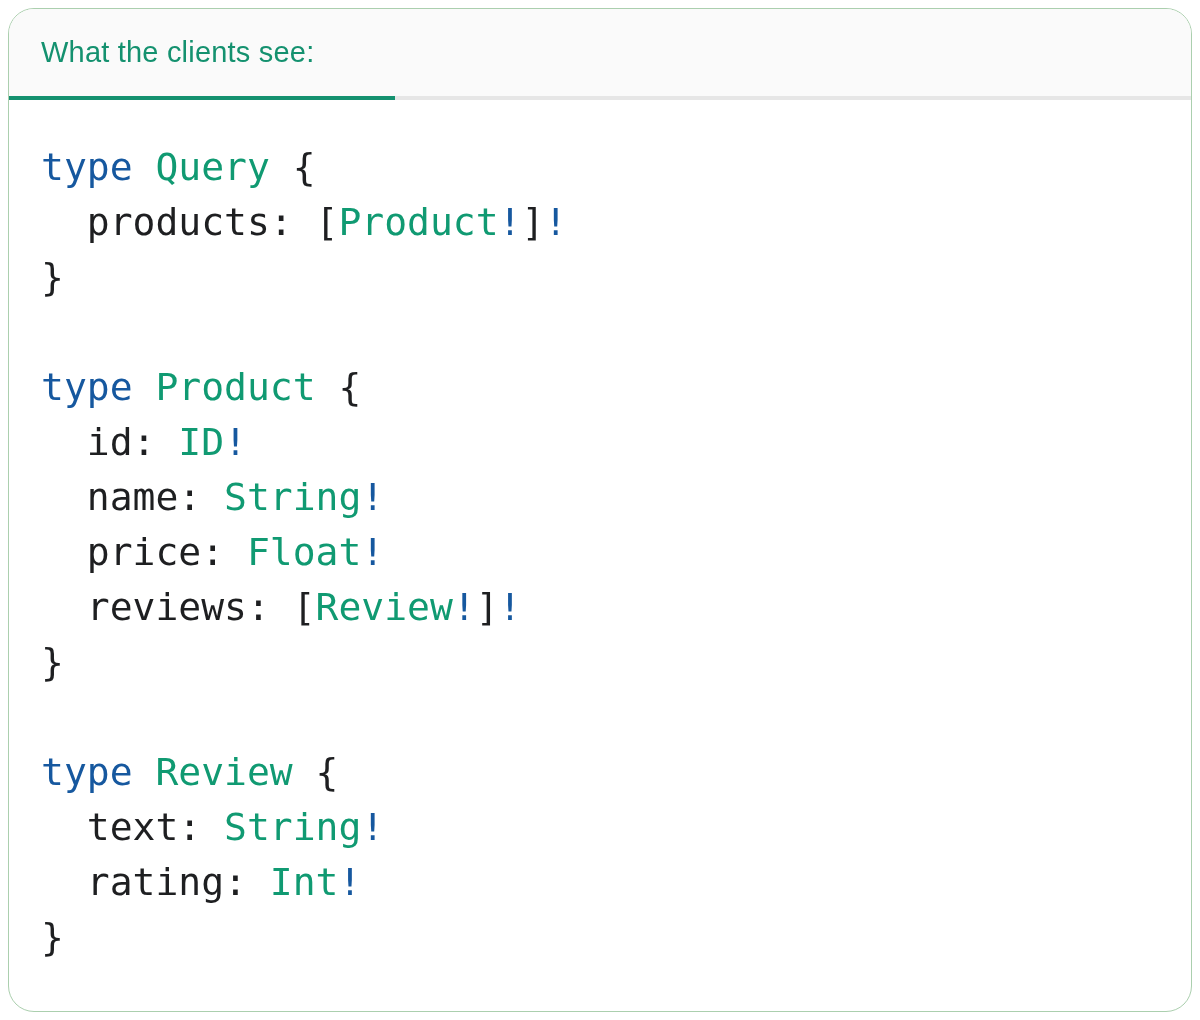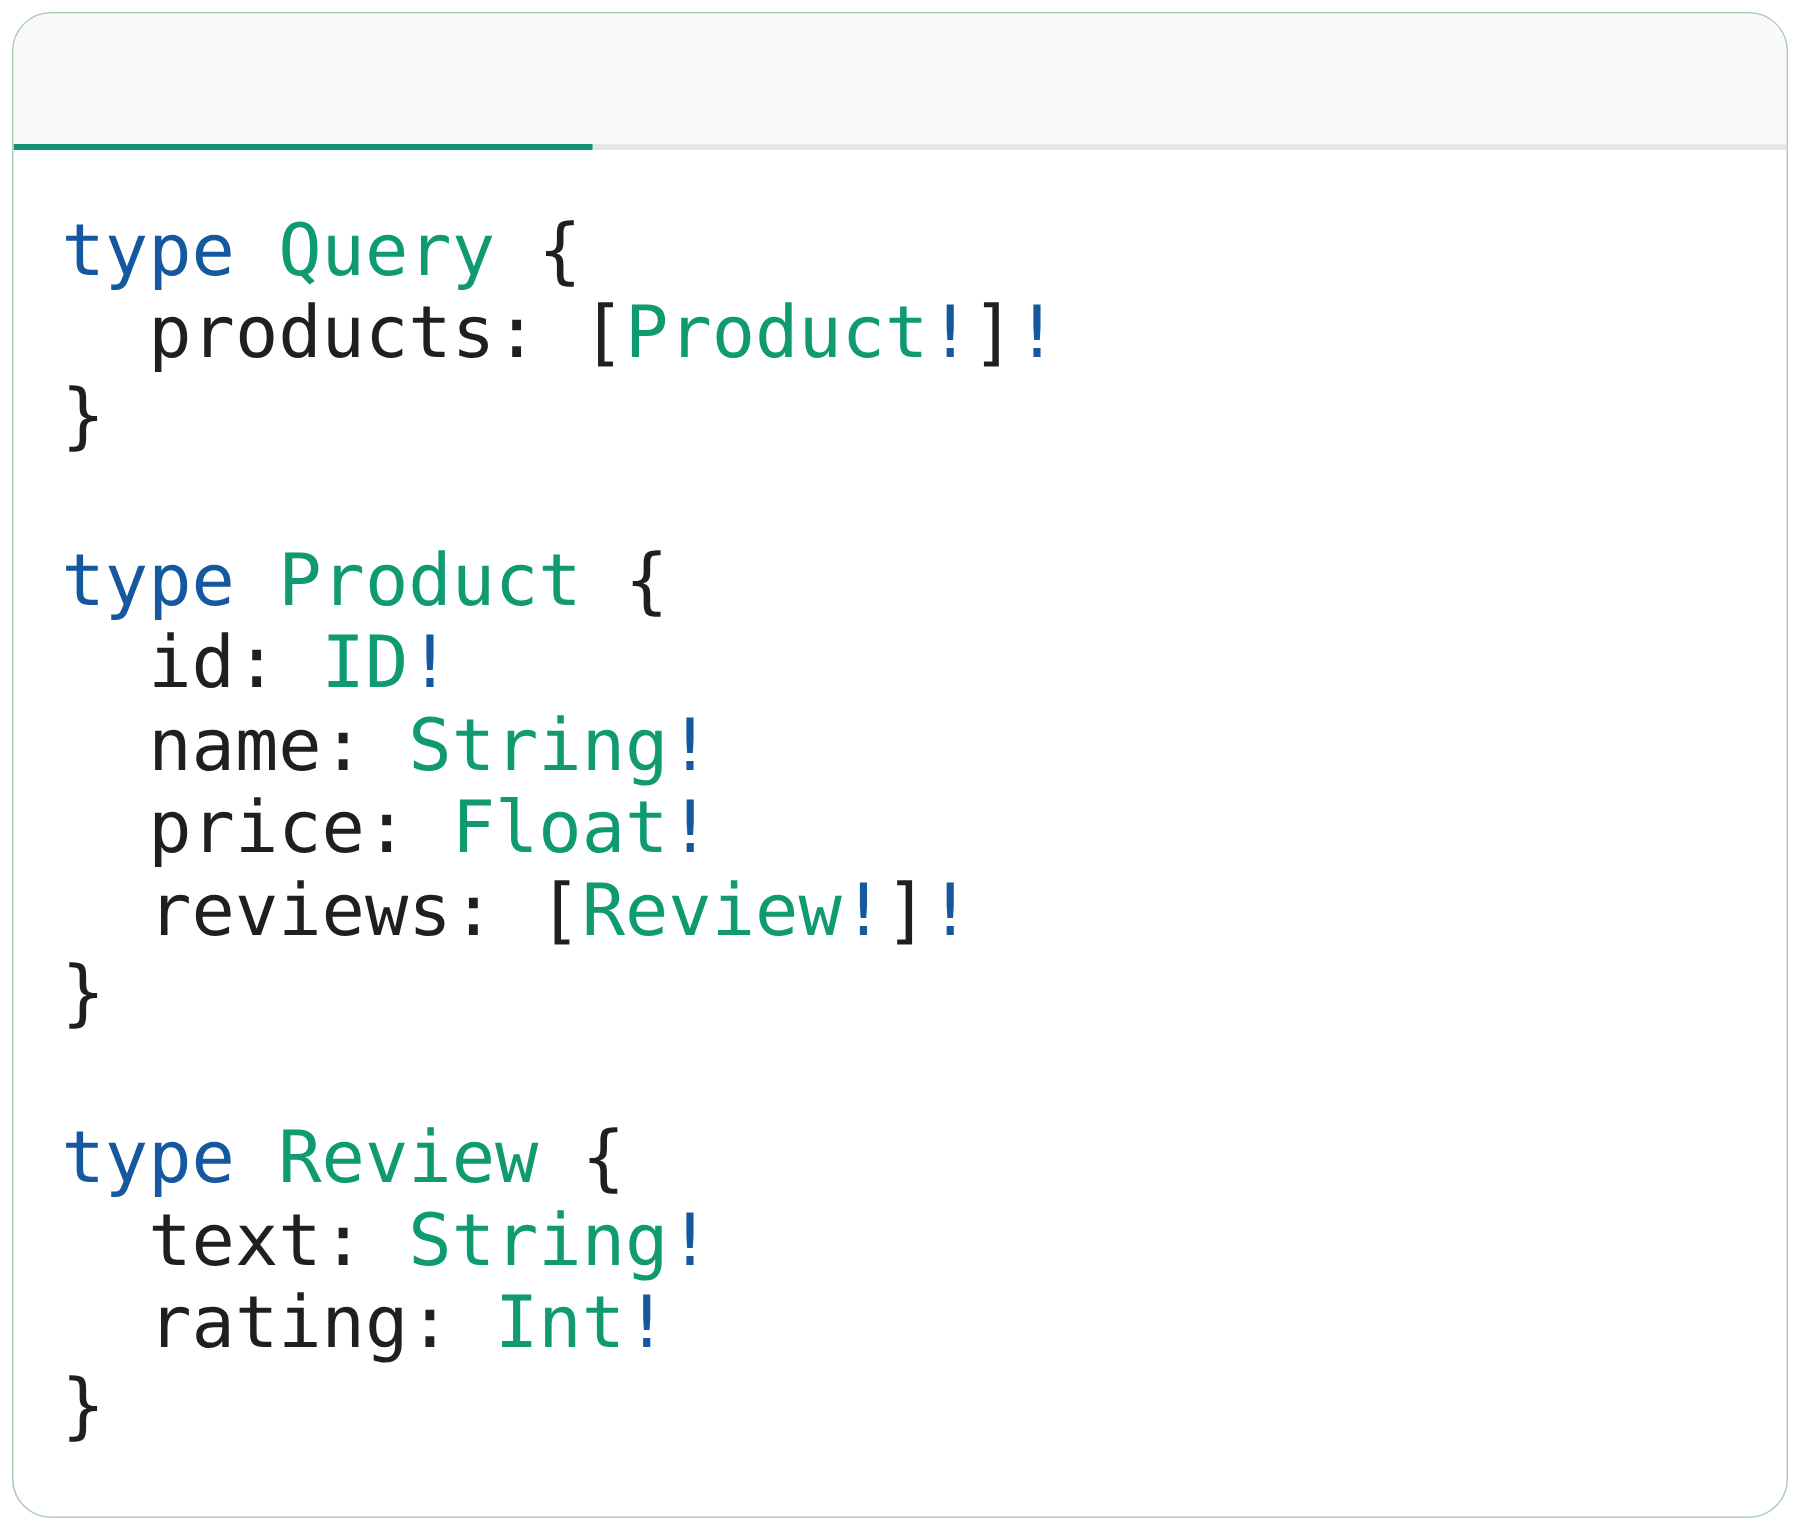--- a/index.html
+++ b/index.html
@@ -40,31 +40,32 @@
     left: 0;
     bottom: -4px;
     width: 386px;
     height: 4px;
     background: var(--accent, #14916f);
     z-index: 2;
   }
   .code {
     padding: 40px 32px 30px 32px;
     font-family: "DejaVu Sans Mono", "Liberation Mono", monospace;
-    font-size: 48px;
+    font-size: 38px;
     line-height: 55px;
     white-space: pre;
     color: var(--code-dark, #1e1f21);
   }
   .code-line { height: 55px; }
   .tok-kw { color: var(--code-blue, #16589f); }
   .tok-ty { color: var(--code-green, #109a72); }
   .tok-p  { color: var(--code-dark, #1e1f21); }
 </style>
 </head>
 <body>
 
 <div class="card">
   <div class="card-header">
+    <span class="tab-label">What the clients see:</span>
     <div class="tab-underline"></div>
   </div>
   <div class="code"><div class="code-line"><span class="tok-kw">type</span><span class="tok-p"> </span><span class="tok-ty">Query</span><span class="tok-p"> {</span></div><div class="code-line"><span class="tok-p">  products: [</span><span class="tok-ty">Product</span><span class="tok-kw">!</span><span class="tok-p">]</span><span class="tok-kw">!</span></div><div class="code-line"><span class="tok-p">}</span></div><div class="code-line">&nbsp;</div><div class="code-line"><span class="tok-kw">type</span><span class="tok-p"> </span><span class="tok-ty">Product</span><span class="tok-p"> {</span></div><div class="code-line"><span class="tok-p">  id: </span><span class="tok-ty">ID</span><span class="tok-kw">!</span></div><div class="code-line"><span class="tok-p">  name: </span><span class="tok-ty">String</span><span class="tok-kw">!</span></div><div class="code-line"><span class="tok-p">  price: </span><span class="tok-ty">Float</span><span class="tok-kw">!</span></div><div class="code-line"><span class="tok-p">  reviews: [</span><span class="tok-ty">Review</span><span class="tok-kw">!</span><span class="tok-p">]</span><span class="tok-kw">!</span></div><div class="code-line"><span class="tok-p">}</span></div><div class="code-line">&nbsp;</div><div class="code-line"><span class="tok-kw">type</span><span class="tok-p"> </span><span class="tok-ty">Review</span><span class="tok-p"> {</span></div><div class="code-line"><span class="tok-p">  text: </span><span class="tok-ty">String</span><span class="tok-kw">!</span></div><div class="code-line"><span class="tok-p">  rating: </span><span class="tok-ty">Int</span><span class="tok-kw">!</span></div><div class="code-line"><span class="tok-p">}</span></div></div>
 </div>
 
 </body></html>

